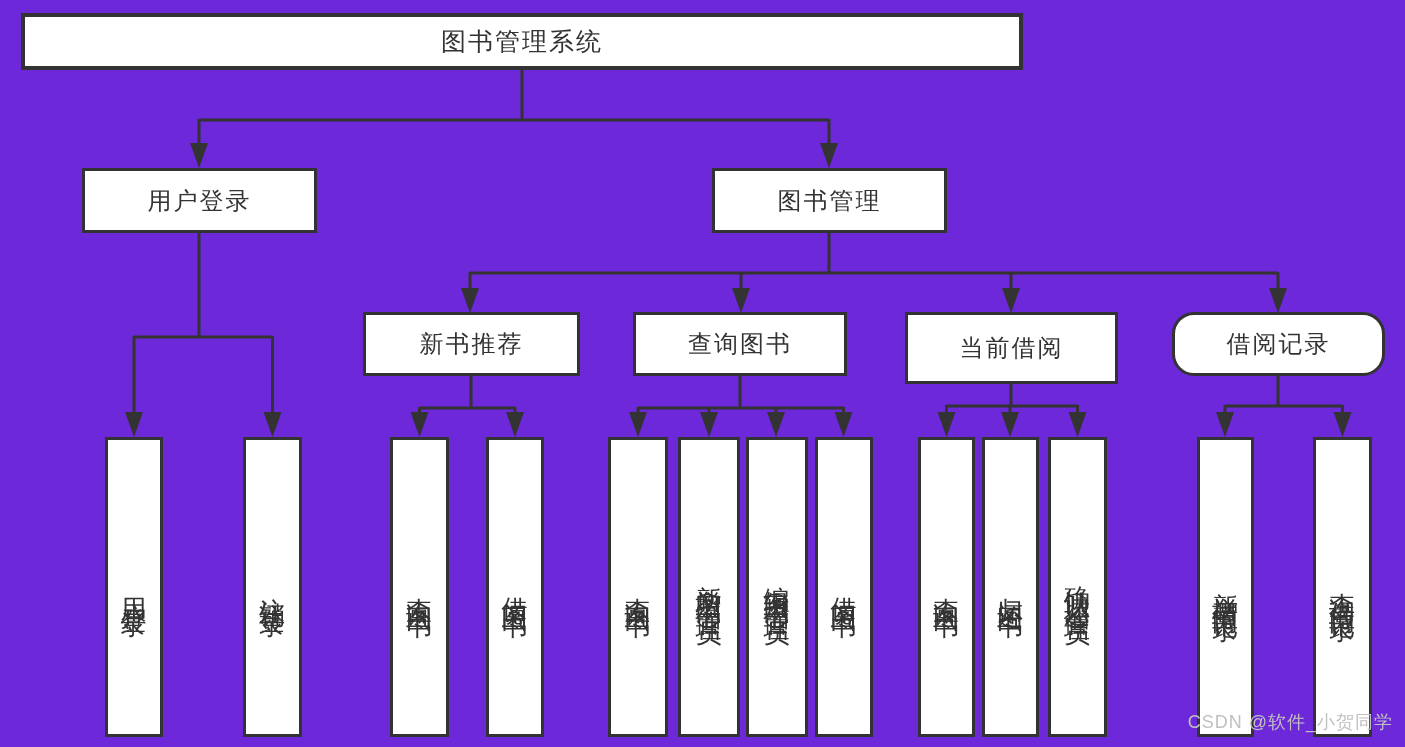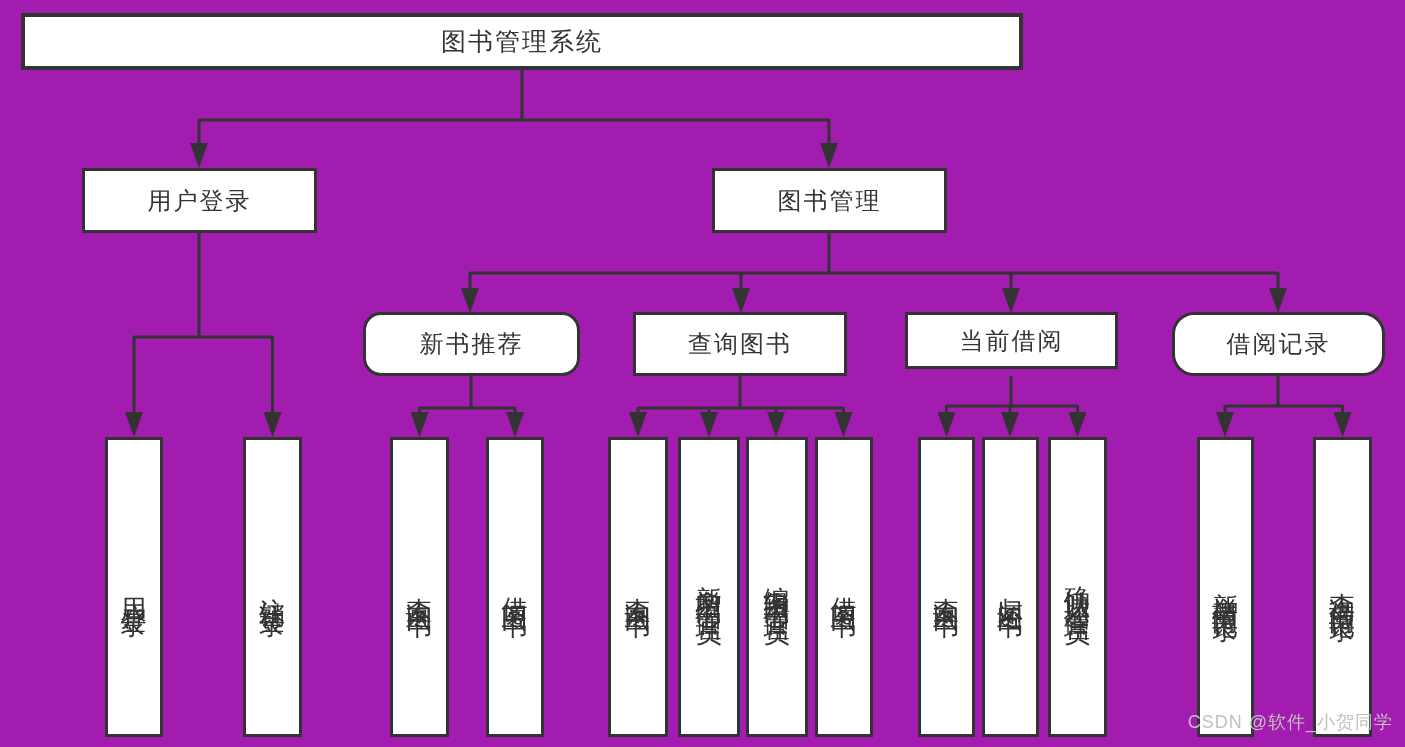--- a/index.html
+++ b/index.html
@@ -1,19 +1,19 @@
 <!DOCTYPE html>
 <html><head>
 <meta charset="utf-8">
 <style>
   html,body{margin:0;padding:0;background:#ffffff;}
   #stage{
     position:relative;
     width:1405px;height:747px;
-    background:#a21caf;
+    background:#6d28d9;
     font-family:"Liberation Sans","DejaVu Sans",sans-serif;
     overflow:hidden;
   }
   #wires{position:absolute;left:0;top:0;width:1405px;height:747px;}
   .node{
     position:absolute;
     box-sizing:border-box;
     border:3px solid #333333;
     background:#ffffff;
     display:flex;align-items:center;justify-content:center;
@@ -125,27 +125,27 @@
     <span>图书管理系统</span>
   </div>
 
   <div class="node" style="left:82px;top:168px;width:235px;height:65px;">
     <span>用户登录</span>
   </div>
   <div class="node" style="left:712px;top:168px;width:235px;height:65px;">
     <span>图书管理</span>
   </div>
 
-  <div class="node" style="left:363px;top:312px;width:217px;height:64px;border-radius:18px;">
+  <div class="node" style="left:363px;top:312px;width:217px;height:64px;">
     <span>新书推荐</span>
   </div>
   <div class="node" style="left:633px;top:312px;width:214px;height:64px;">
     <span>查询图书</span>
   </div>
-  <div class="node" style="left:905px;top:312px;width:213px;height:57px;align-items:center;">
+  <div class="node" style="left:905px;top:312px;width:213px;height:72px;align-items:center;">
     <span>当前借阅</span>
   </div>
   <div class="node" style="left:1172px;top:312px;width:213px;height:64px;border-radius:22px;">
     <span>借阅记录</span>
   </div>
 
   <div class="leaf" style="left:105px;top:437px;width:58px;height:300px;">
     <span class="vtext">用户登录</span>
   </div>
   <div class="leaf" style="left:243px;top:437px;width:59px;height:300px;">

